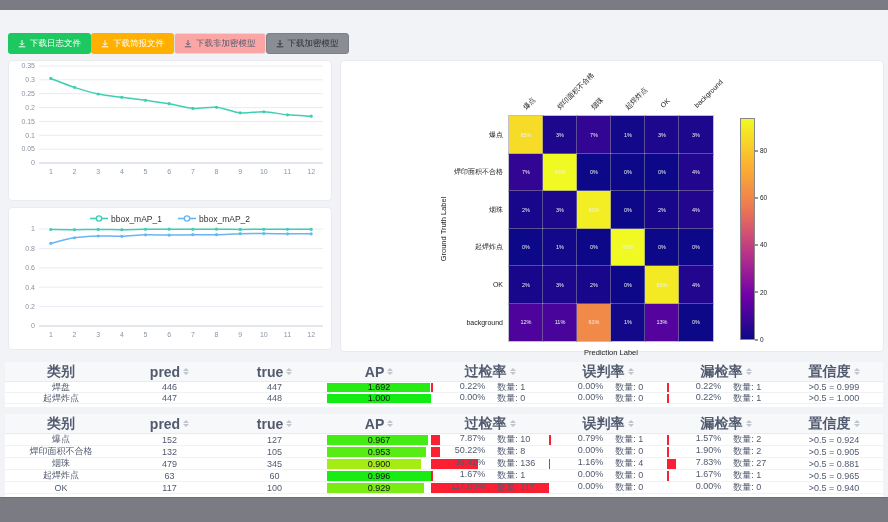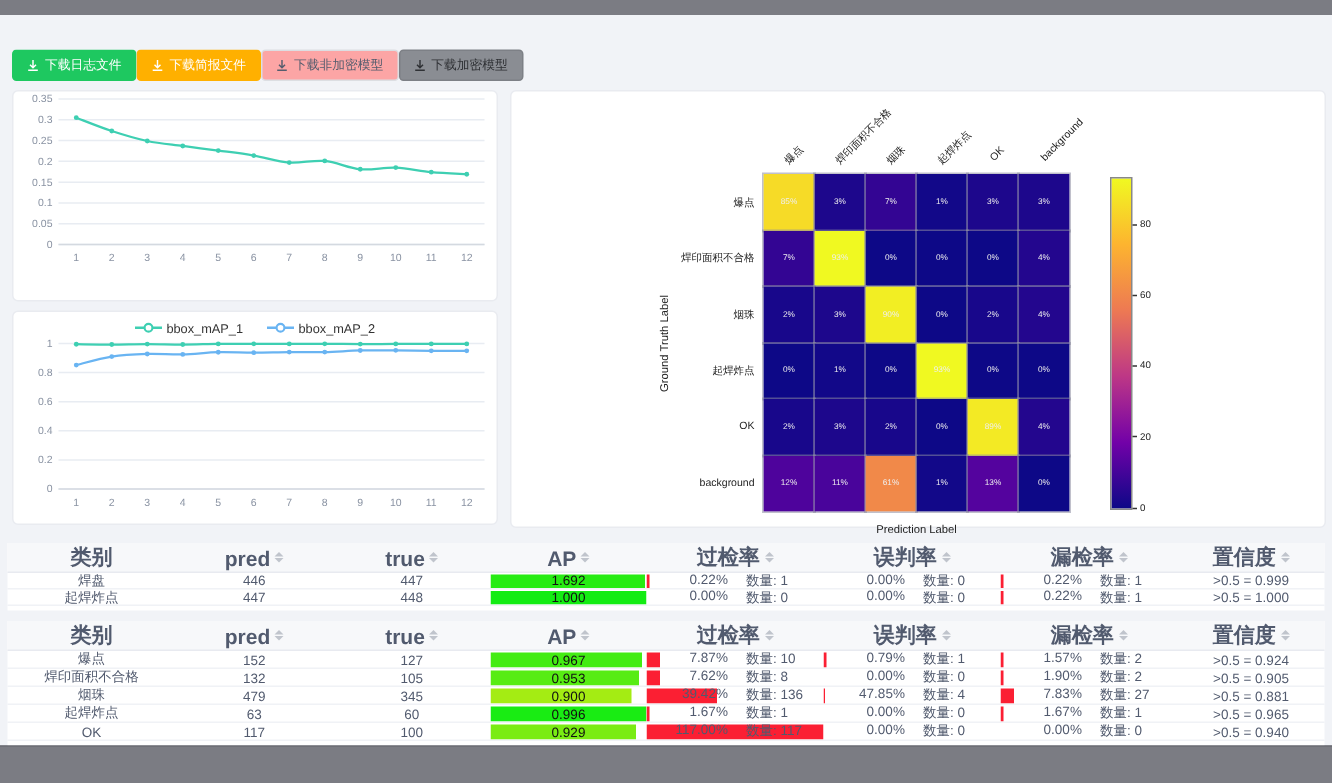--- a/index.html
+++ b/index.html
@@ -494,21 +494,21 @@
           <div class="tcell">焊印面积不合格</div>
           <div class="tcell">132</div>
           <div class="tcell">105</div>
           <div class="tcell">
             <span class="apbar" style="width:95.3%;background:hsl(101.19999999999999,85%,50%)"></span>
             <span class="ap-txt">0.953</span>
           </div>
           <div class="tcell">
             <span class="rbar" style="width:7.62%"></span>
             <span class="txt">
-              <span class="pct">7.62%</span>
+              <span class="pct">50.22%</span>
               <span class="cnt">数量: 8</span>
             </span>
           </div>
           <div class="tcell">
             <span class="txt">
               <span class="pct">0.00%</span>
               <span class="cnt">数量: 0</span>
             </span>
           </div>
           <div class="tcell">
@@ -531,21 +531,21 @@
           <div class="tcell">
             <span class="rbar" style="width:39.42%"></span>
             <span class="txt">
               <span class="pct">39.42%</span>
               <span class="cnt">数量: 136</span>
             </span>
           </div>
           <div class="tcell">
             <span class="rbar" style="width:1.16%"></span>
             <span class="txt">
-              <span class="pct">47.85%</span>
+              <span class="pct">1.16%</span>
               <span class="cnt">数量: 4</span>
             </span>
           </div>
           <div class="tcell">
             <span class="rbar" style="width:7.83%"></span>
             <span class="txt">
               <span class="pct">7.83%</span>
               <span class="cnt">数量: 27</span>
             </span>
           </div>

